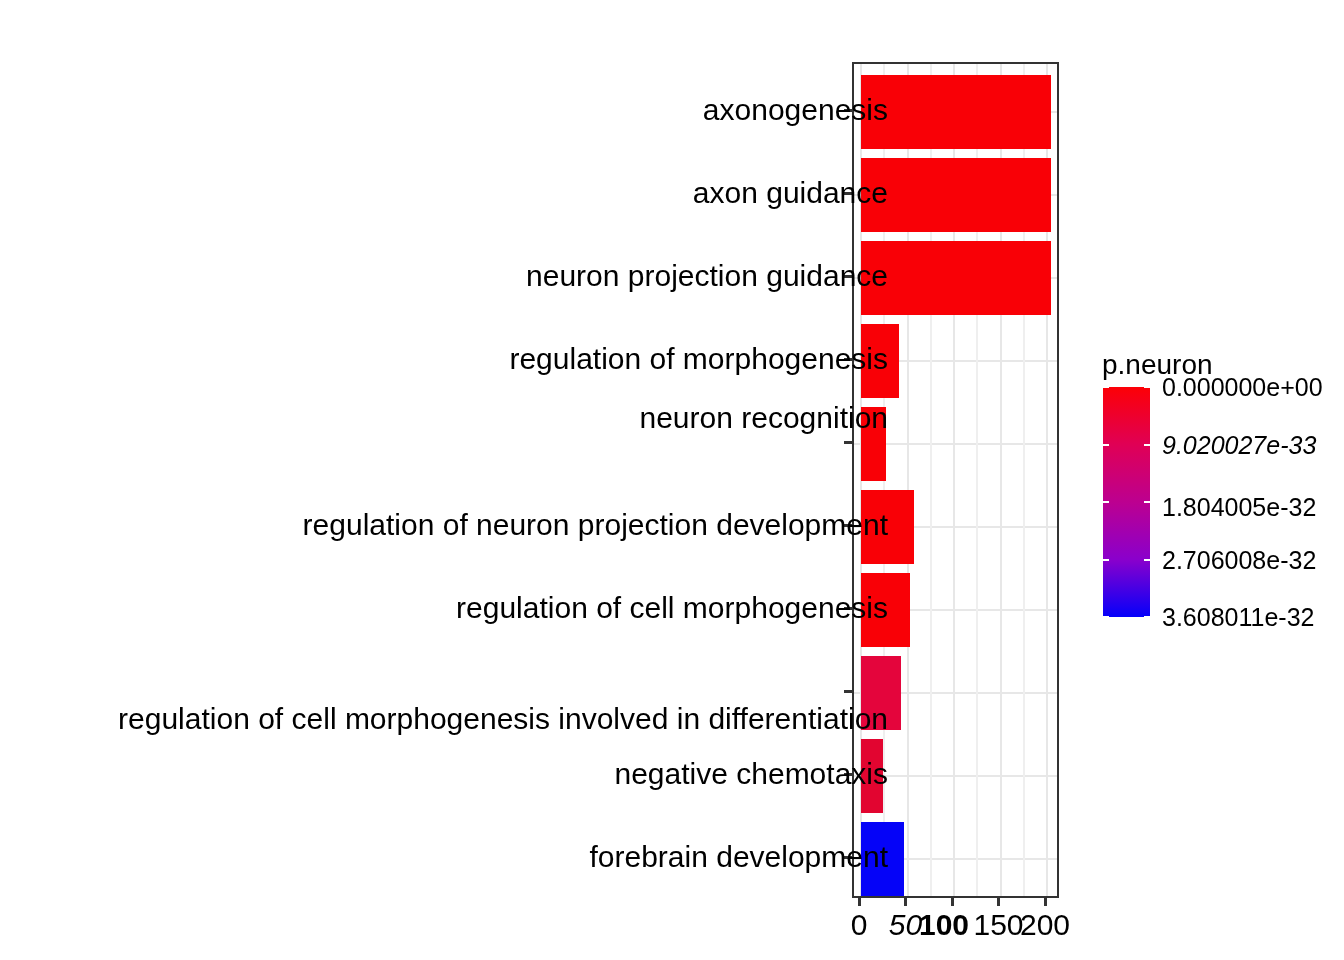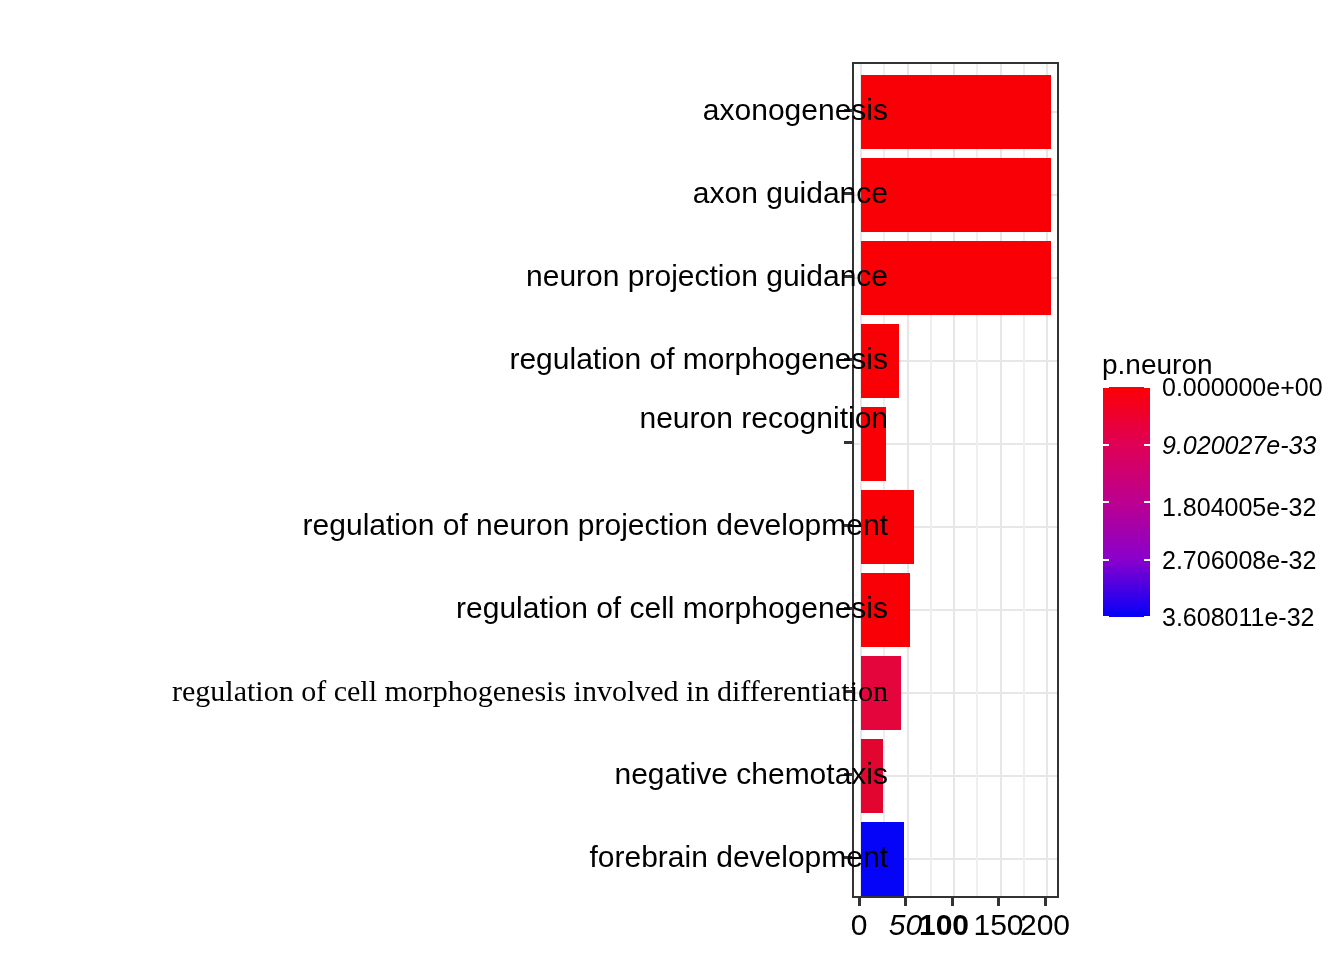--- a/index.html
+++ b/index.html
@@ -81,21 +81,21 @@
       <div class="y-label" style="width: 840px; top: 255px;">neuron projection guidance</div>
       <div class="tick" style="left: 844px; width: 8px; top: 357.5px; height: 3px;"></div>
       <div class="y-label" style="width: 840px; top: 338px;">regulation of morphogenesis</div>
       <div class="tick" style="left: 844px; width: 8px; top: 440.5px; height: 3px;"></div>
       <div class="y-label" style="width: 840px; top: 397px;">neuron recognition</div>
       <div class="tick" style="left: 844px; width: 8px; top: 523.5px; height: 3px;"></div>
       <div class="y-label" style="width: 840px; top: 504px;">regulation of neuron projection development</div>
       <div class="tick" style="left: 844px; width: 8px; top: 606.5px; height: 3px;"></div>
       <div class="y-label" style="width: 840px; top: 587px; text-align: right;">regulation of cell morphogenesis</div>
       <div class="tick" style="left: 844px; width: 8px; top: 689.5px; height: 3px;"></div>
-      <div class="y-label" style="width: 840px; top: 670px; font-family: Liberation Serif, serif;">regulation of cell morphogenesis involved in differentiation</div>
+      <div class="y-label" style="width: 840px; top: 698px;">regulation of cell morphogenesis involved in differentiation</div>
       <div class="tick" style="left: 844px; width: 8px; top: 772.5px; height: 3px;"></div>
       <div class="y-label" style="width: 840px; top: 753px;">negative chemotaxis</div>
       <div class="tick" style="left: 844px; width: 8px; top: 855.5px; height: 3px;"></div>
       <div class="y-label" style="width: 840px; top: 836px;">forebrain development</div>
     </div>
   <div id="x-axis">
       <div class="tick" style="left: 857.5px; width: 3px; top: 898px; height: 8px;"></div>
       <div class="x-label" style="left: 799px; width: 120px; top: 908px;">0</div>
       <div class="tick" style="left: 904px; width: 3px; top: 898px; height: 8px;"></div>
       <div class="x-label" style="left: 845.5px; width: 120px; top: 908px; font-style: italic;">50</div>

